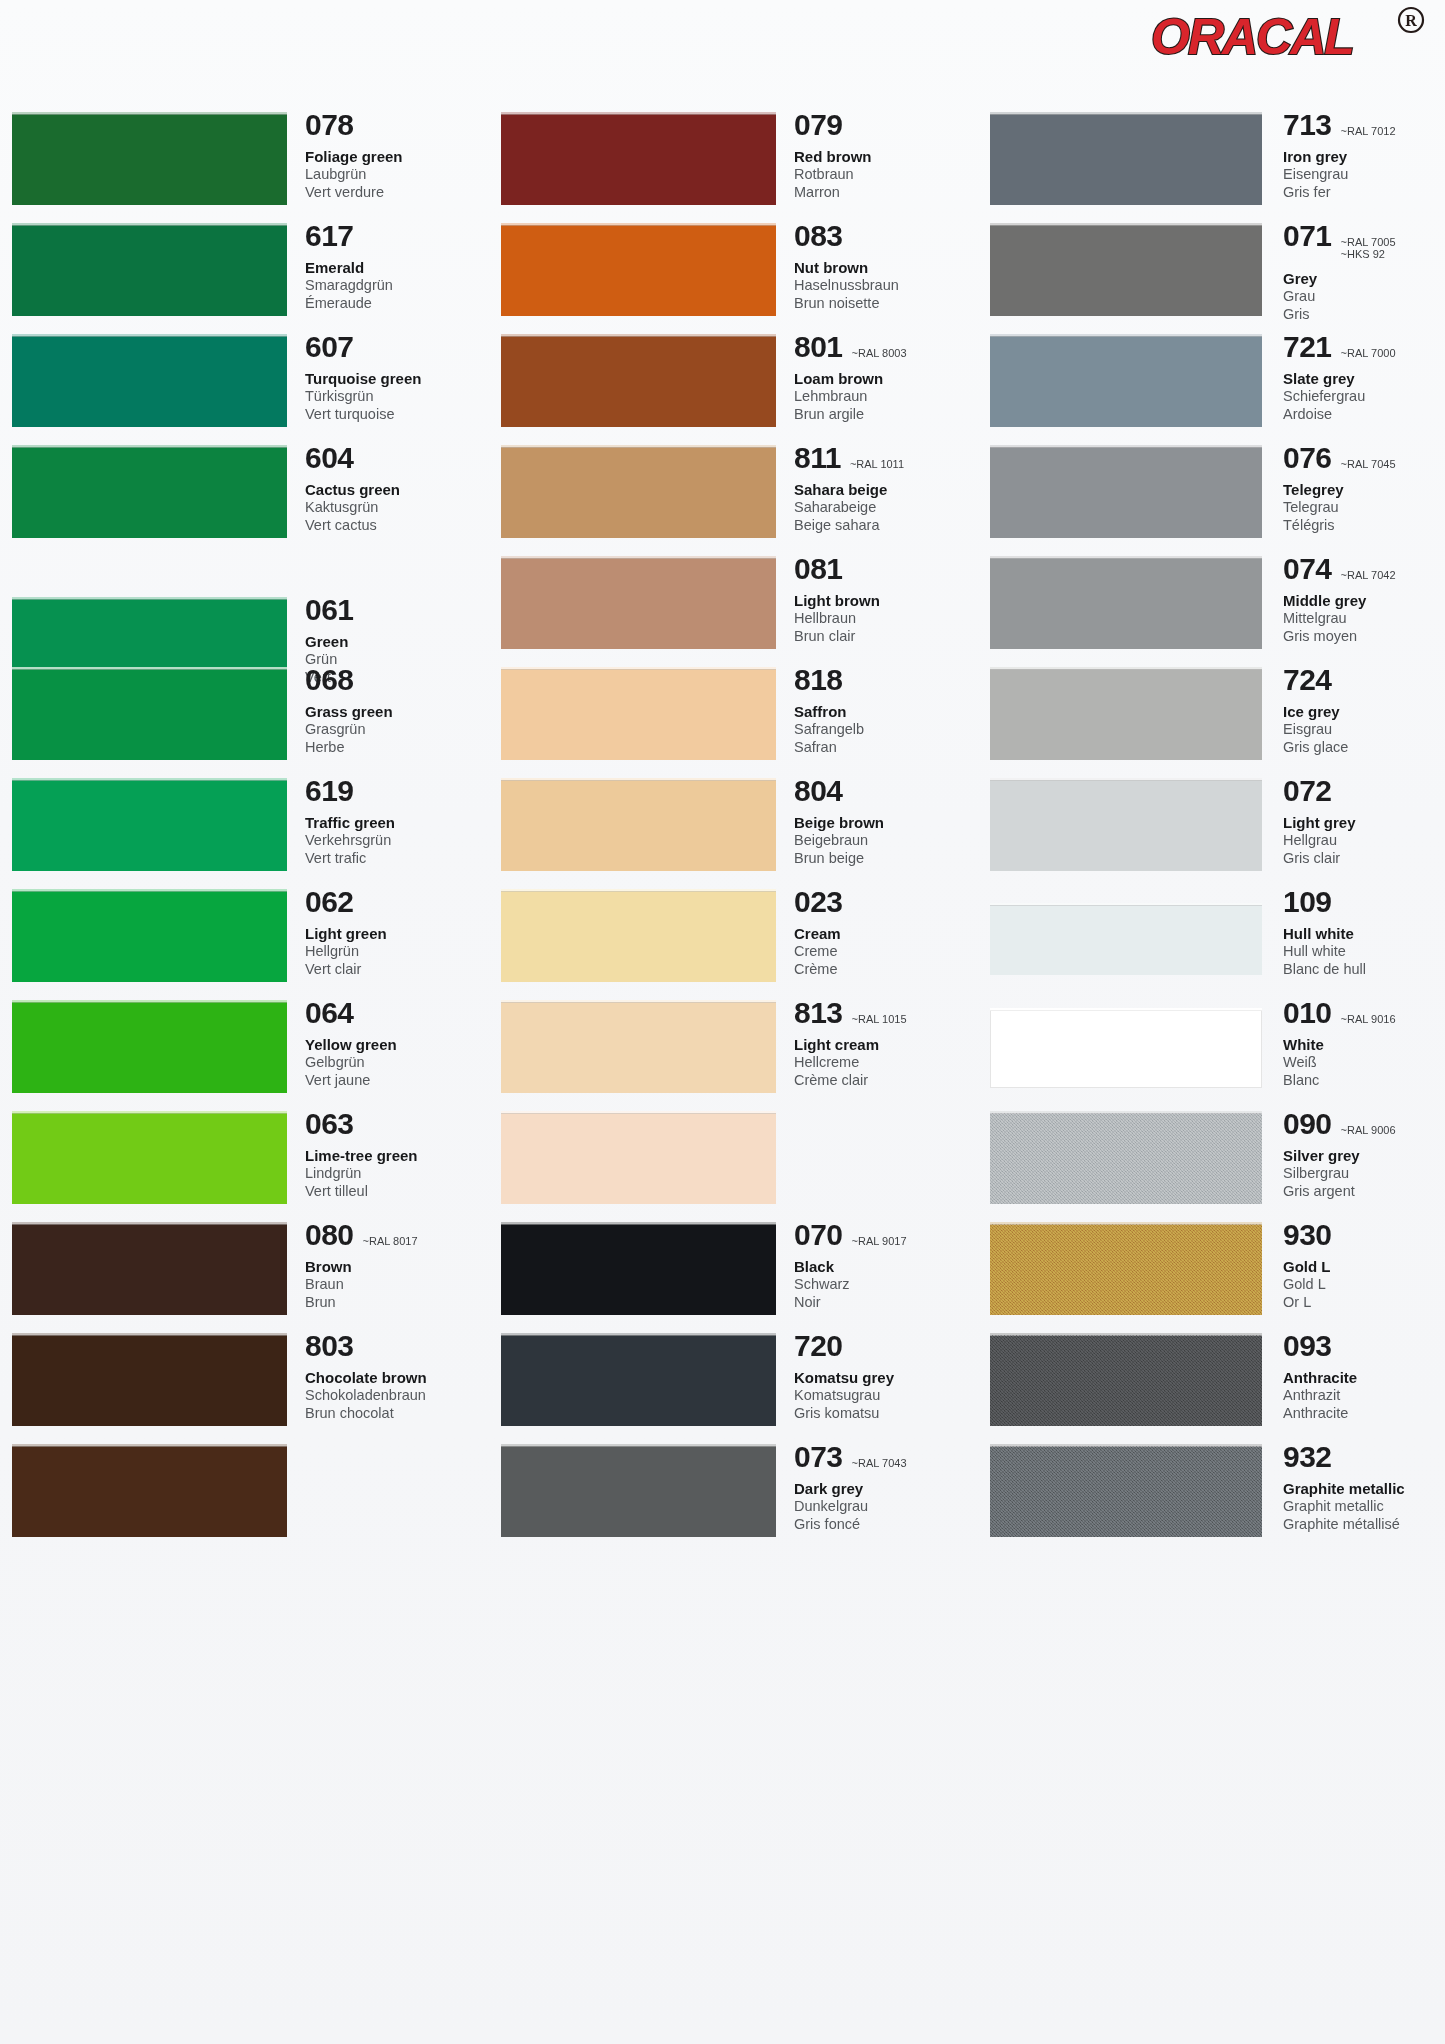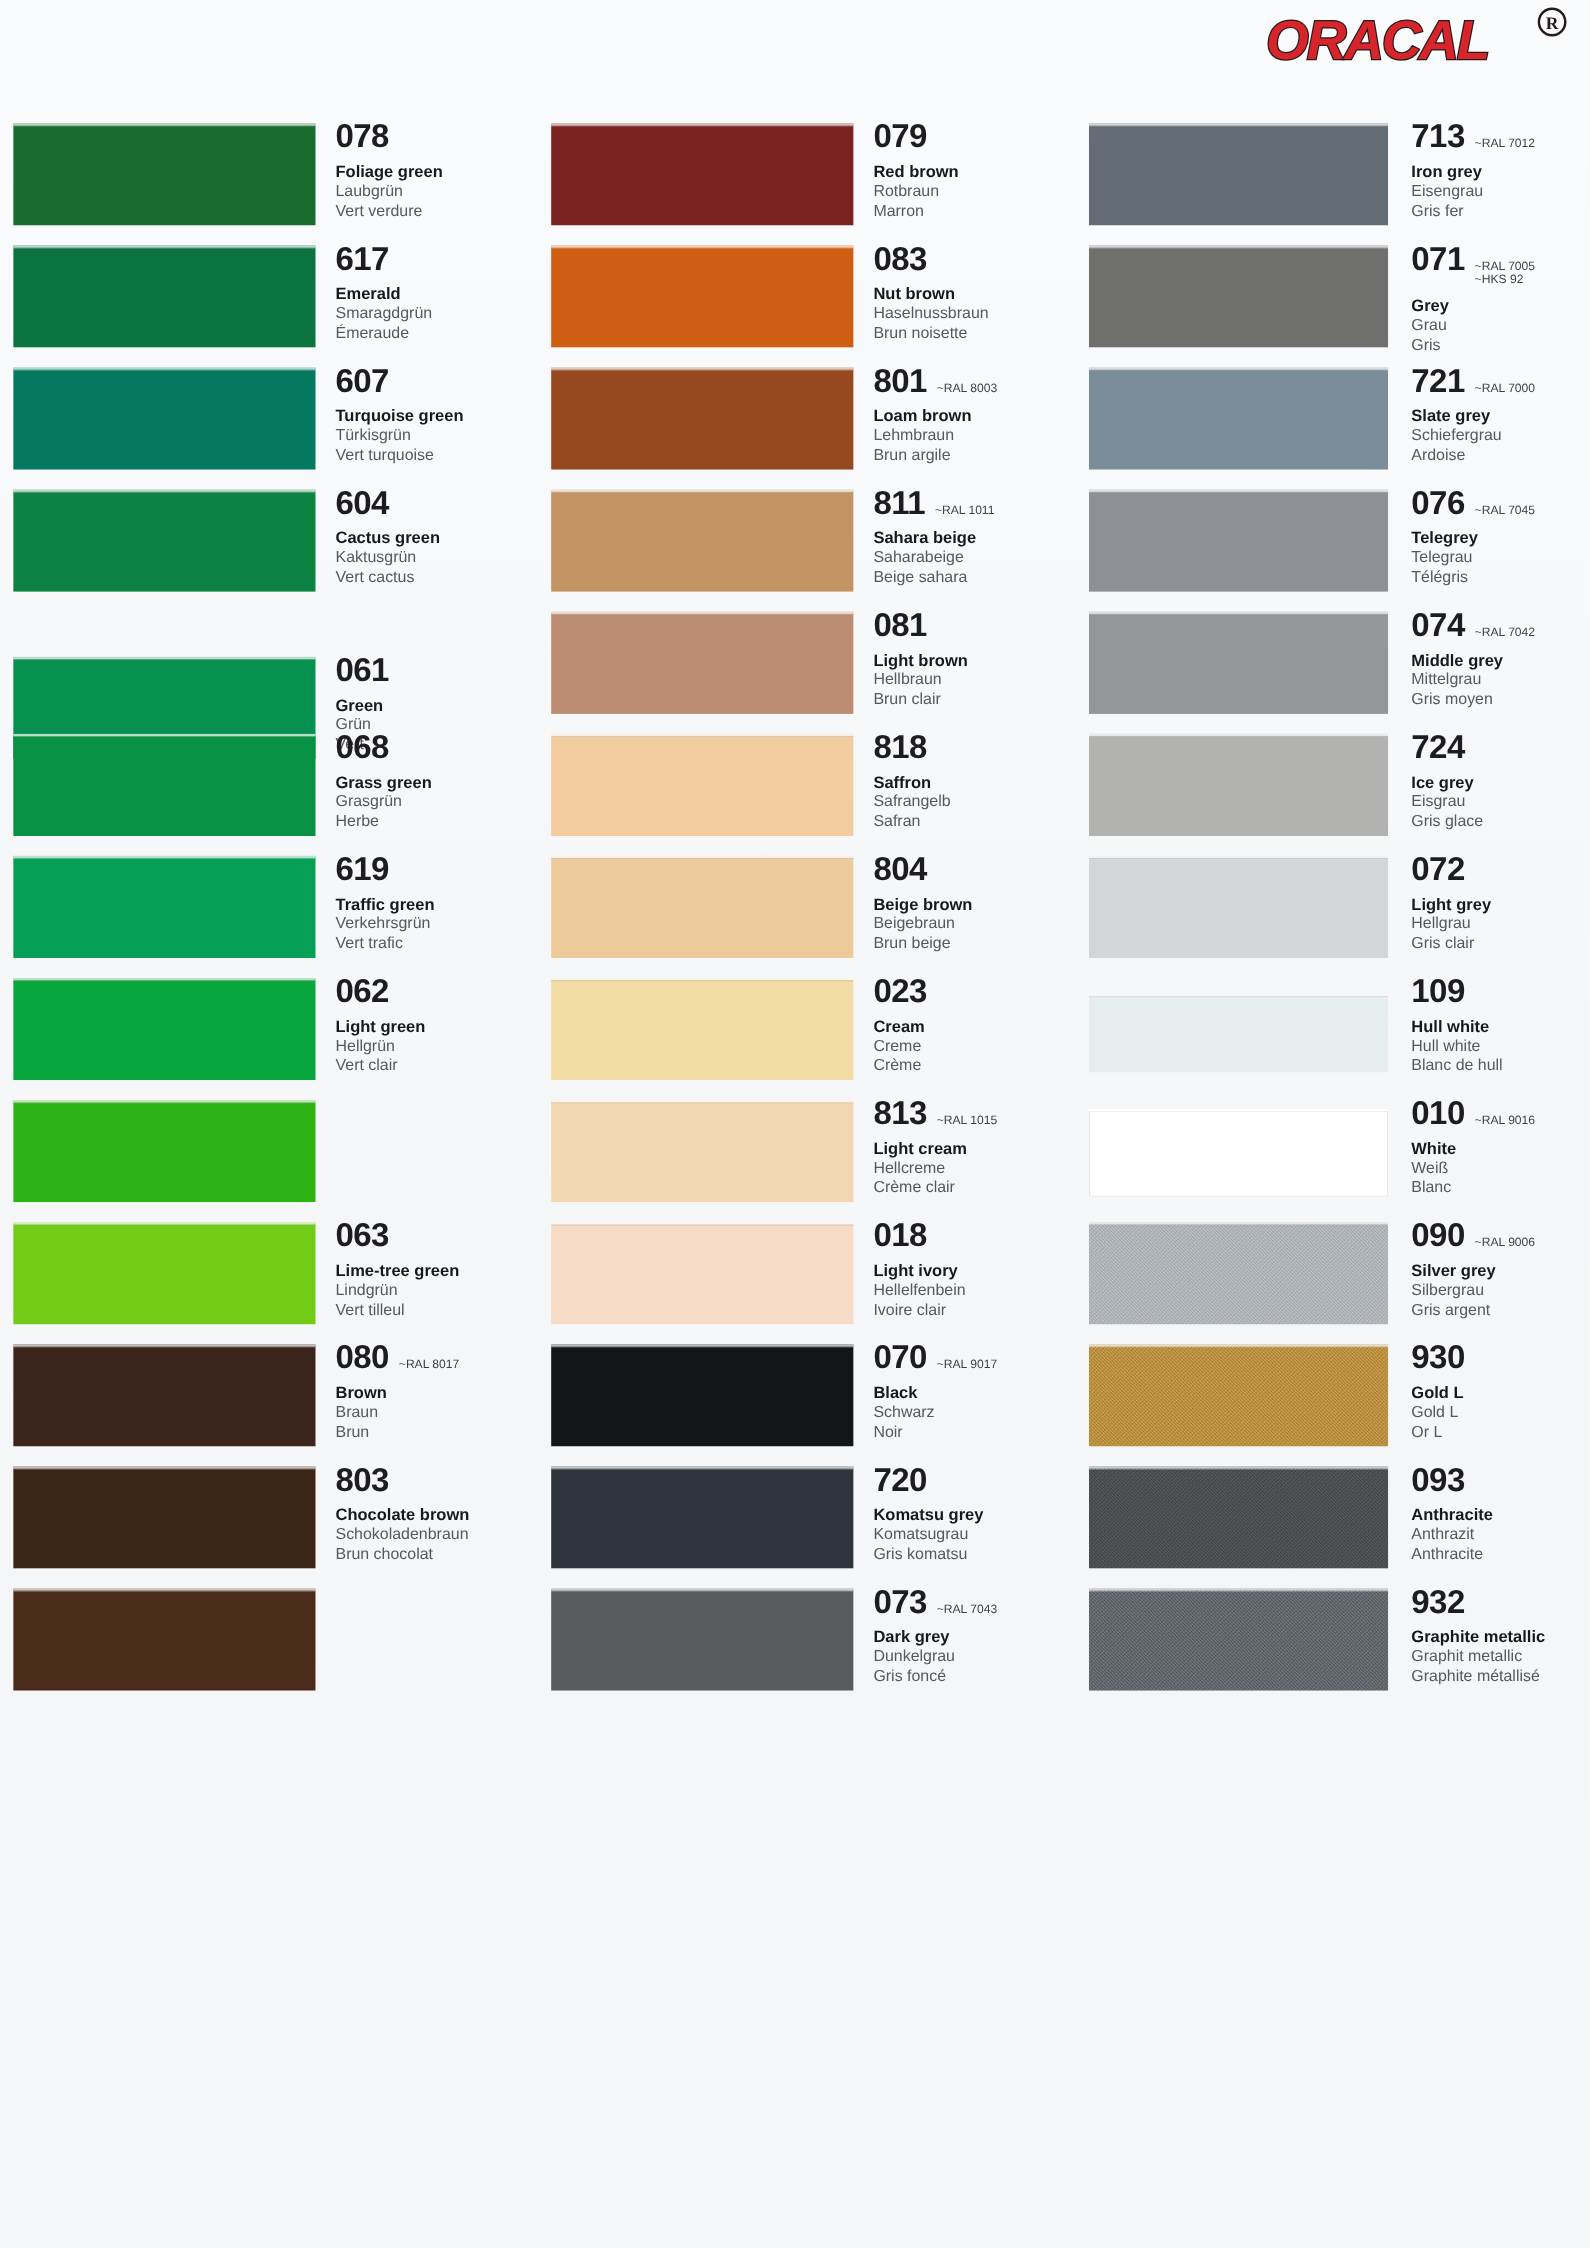--- a/index.html
+++ b/index.html
@@ -220,20 +220,28 @@
           </div>
           <div class="name-en">Light green</div>
           <div class="name-de">Hellgrün</div>
           <div class="name-fr">Vert clair</div>
         </div>
       </div>
       <div class="entry" style="position: absolute; left: 0px; top: 888px; width: 470px; height: 111px;">
         <div class="swatch-wrap" style="top: 0px; height: 93px;">
           <div class="swatch" style="background: rgb(45, 179, 20);"></div>
         </div>
+        <div class="info">
+          <div class="num-line">
+            <span class="num">064</span>
+          </div>
+          <div class="name-en">Yellow green</div>
+          <div class="name-de">Gelbgrün</div>
+          <div class="name-fr">Vert jaune</div>
+        </div>
       </div>
       <div class="entry" style="position: absolute; left: 0px; top: 999px; width: 470px; height: 111px;">
         <div class="swatch-wrap" style="top: 0px; height: 93px;">
           <div class="swatch" style="background: rgb(114, 203, 22);"></div>
         </div>
         <div class="info">
           <div class="num-line">
             <span class="num">063</span>
           </div>
           <div class="name-en">Lime-tree green</div>
@@ -400,28 +408,20 @@
           </div>
           <div class="name-en">Light cream</div>
           <div class="name-de">Hellcreme</div>
           <div class="name-fr">Crème clair</div>
         </div>
       </div>
       <div class="entry" style="position: absolute; left: 0px; top: 999px; width: 470px; height: 111px;">
         <div class="swatch-wrap" style="top: 0px; height: 93px;">
           <div class="swatch" style="background: rgb(246, 220, 198);"></div>
         </div>
-        <div class="info">
-          <div class="num-line">
-            <span class="num">018</span>
-          </div>
-          <div class="name-en">Light ivory</div>
-          <div class="name-de">Hellelfenbein</div>
-          <div class="name-fr">Ivoire clair</div>
-        </div>
       </div>
       <div class="entry" style="position: absolute; left: 0px; top: 1110px; width: 470px; height: 111px;">
         <div class="swatch-wrap" style="top: 0px; height: 93px;">
           <div class="swatch" style="background: rgb(19, 21, 25);"></div>
         </div>
         <div class="info">
           <div class="num-line">
             <span class="num">070</span>
             <span class="refs">
               <span class="ref">~RAL 9017</span>

